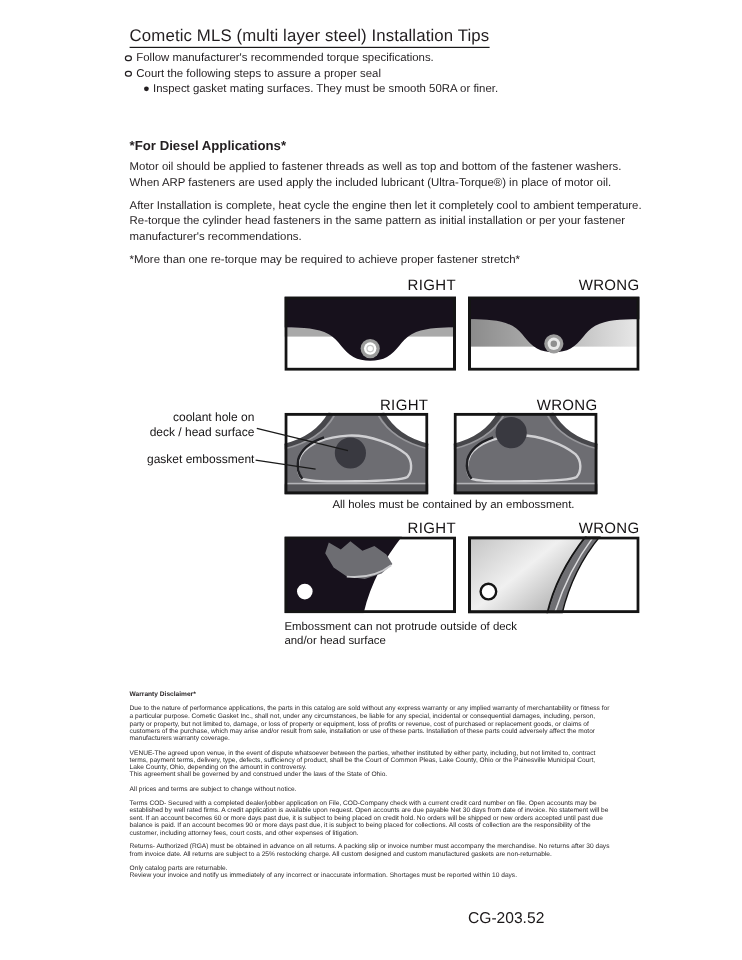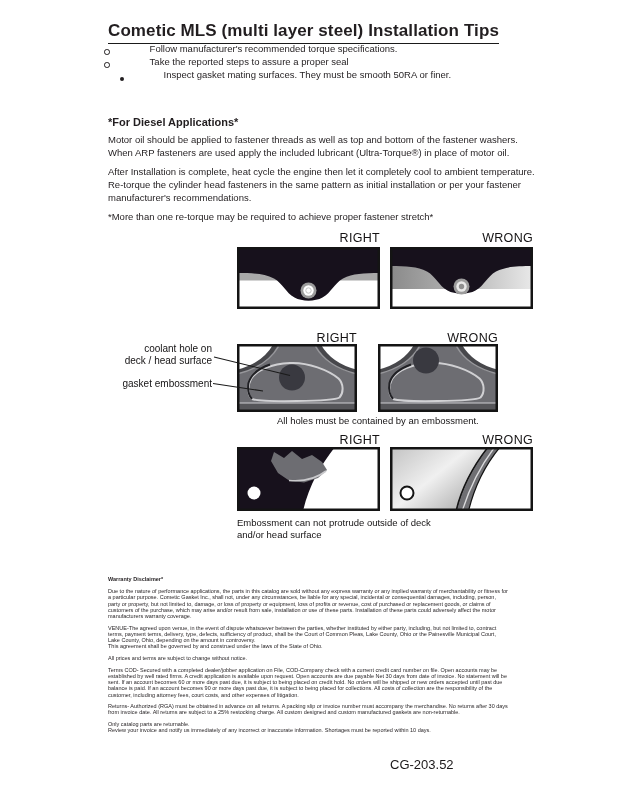--- a/index.html
+++ b/index.html
@@ -3,27 +3,27 @@
 <meta charset="utf-8">
 <style>
   html,body { margin:0; padding:0; background:#ffffff; }
   .page {
     position:relative; width:618px; height:800px; background:#ffffff;
     font-family:"Liberation Sans", sans-serif; color:#221e20; overflow:hidden;
   }
   .abs { position:absolute; }
 
   .doc-title {
-    left:108px; top:21px; font-size:17px; font-weight:bold;
+    left:108px; top:21px; font-size:14px; font-weight:normal;
     border-bottom:1.7px solid #1a1a1a; padding-bottom:2px;
     letter-spacing:0.1px;
   }
 
   .bullets { left:104px; top:42px; font-size:9.5px; line-height:13px; }
-  .b-row { display:flex; align-items:flex-end;gap:36px; }
+  .b-row { display:flex; align-items:flex-start; }
   .b-row.sub { padding-left:16px; }
   .o-dot { width:3.6px; height:3.6px; border:1px solid #221e20; border-radius:50%; margin:3.8px 4px 0 0; flex:none; }
   .f-dot { width:4px; height:4px; background:#221e20; border-radius:50%; margin:4px 3.5px 0 0; flex:none; }
 
   .diesel-heading { left:108px; top:116px; font-size:11px; font-weight:bold; }
   .para { left:108px; width:430px; font-size:9.5px; line-height:13px; }
   .p1 { top:133px; }
   .p2 { top:165px; }
   .note { top:210px; }
 
@@ -48,21 +48,21 @@
 
   <div class="abs doc-title">Cometic MLS (multi layer steel) Installation Tips</div>
 
   <div class="abs bullets">
     <div class="b-row">
       <span class="o-dot"></span>
       <span>Follow manufacturer's recommended torque specifications.</span>
     </div>
     <div class="b-row">
       <span class="o-dot"></span>
-      <span>Take the reported steps to assure a proper seal</span>
+      <span>Court the following steps to assure a proper seal</span>
     </div>
     <div class="b-row sub">
       <span class="f-dot"></span>
       <span>Inspect gasket mating surfaces.  They must be smooth 50RA or finer.</span>
     </div>
   </div>
 
   <div class="abs diesel-heading">*For Diesel Applications*</div>
   <div class="abs para p1">Motor oil should be applied to fastener threads as well as top and bottom of the fastener washers. When ARP fasteners are used apply the included lubricant (Ultra-Torque®) in place of motor oil.</div>
   <div class="abs para p2">After Installation is complete, heat cycle the engine then let it completely cool to ambient temperature. Re-torque the cylinder head fasteners in the same pattern as initial installation or per your fastener manufacturer's recommendations.</div>

